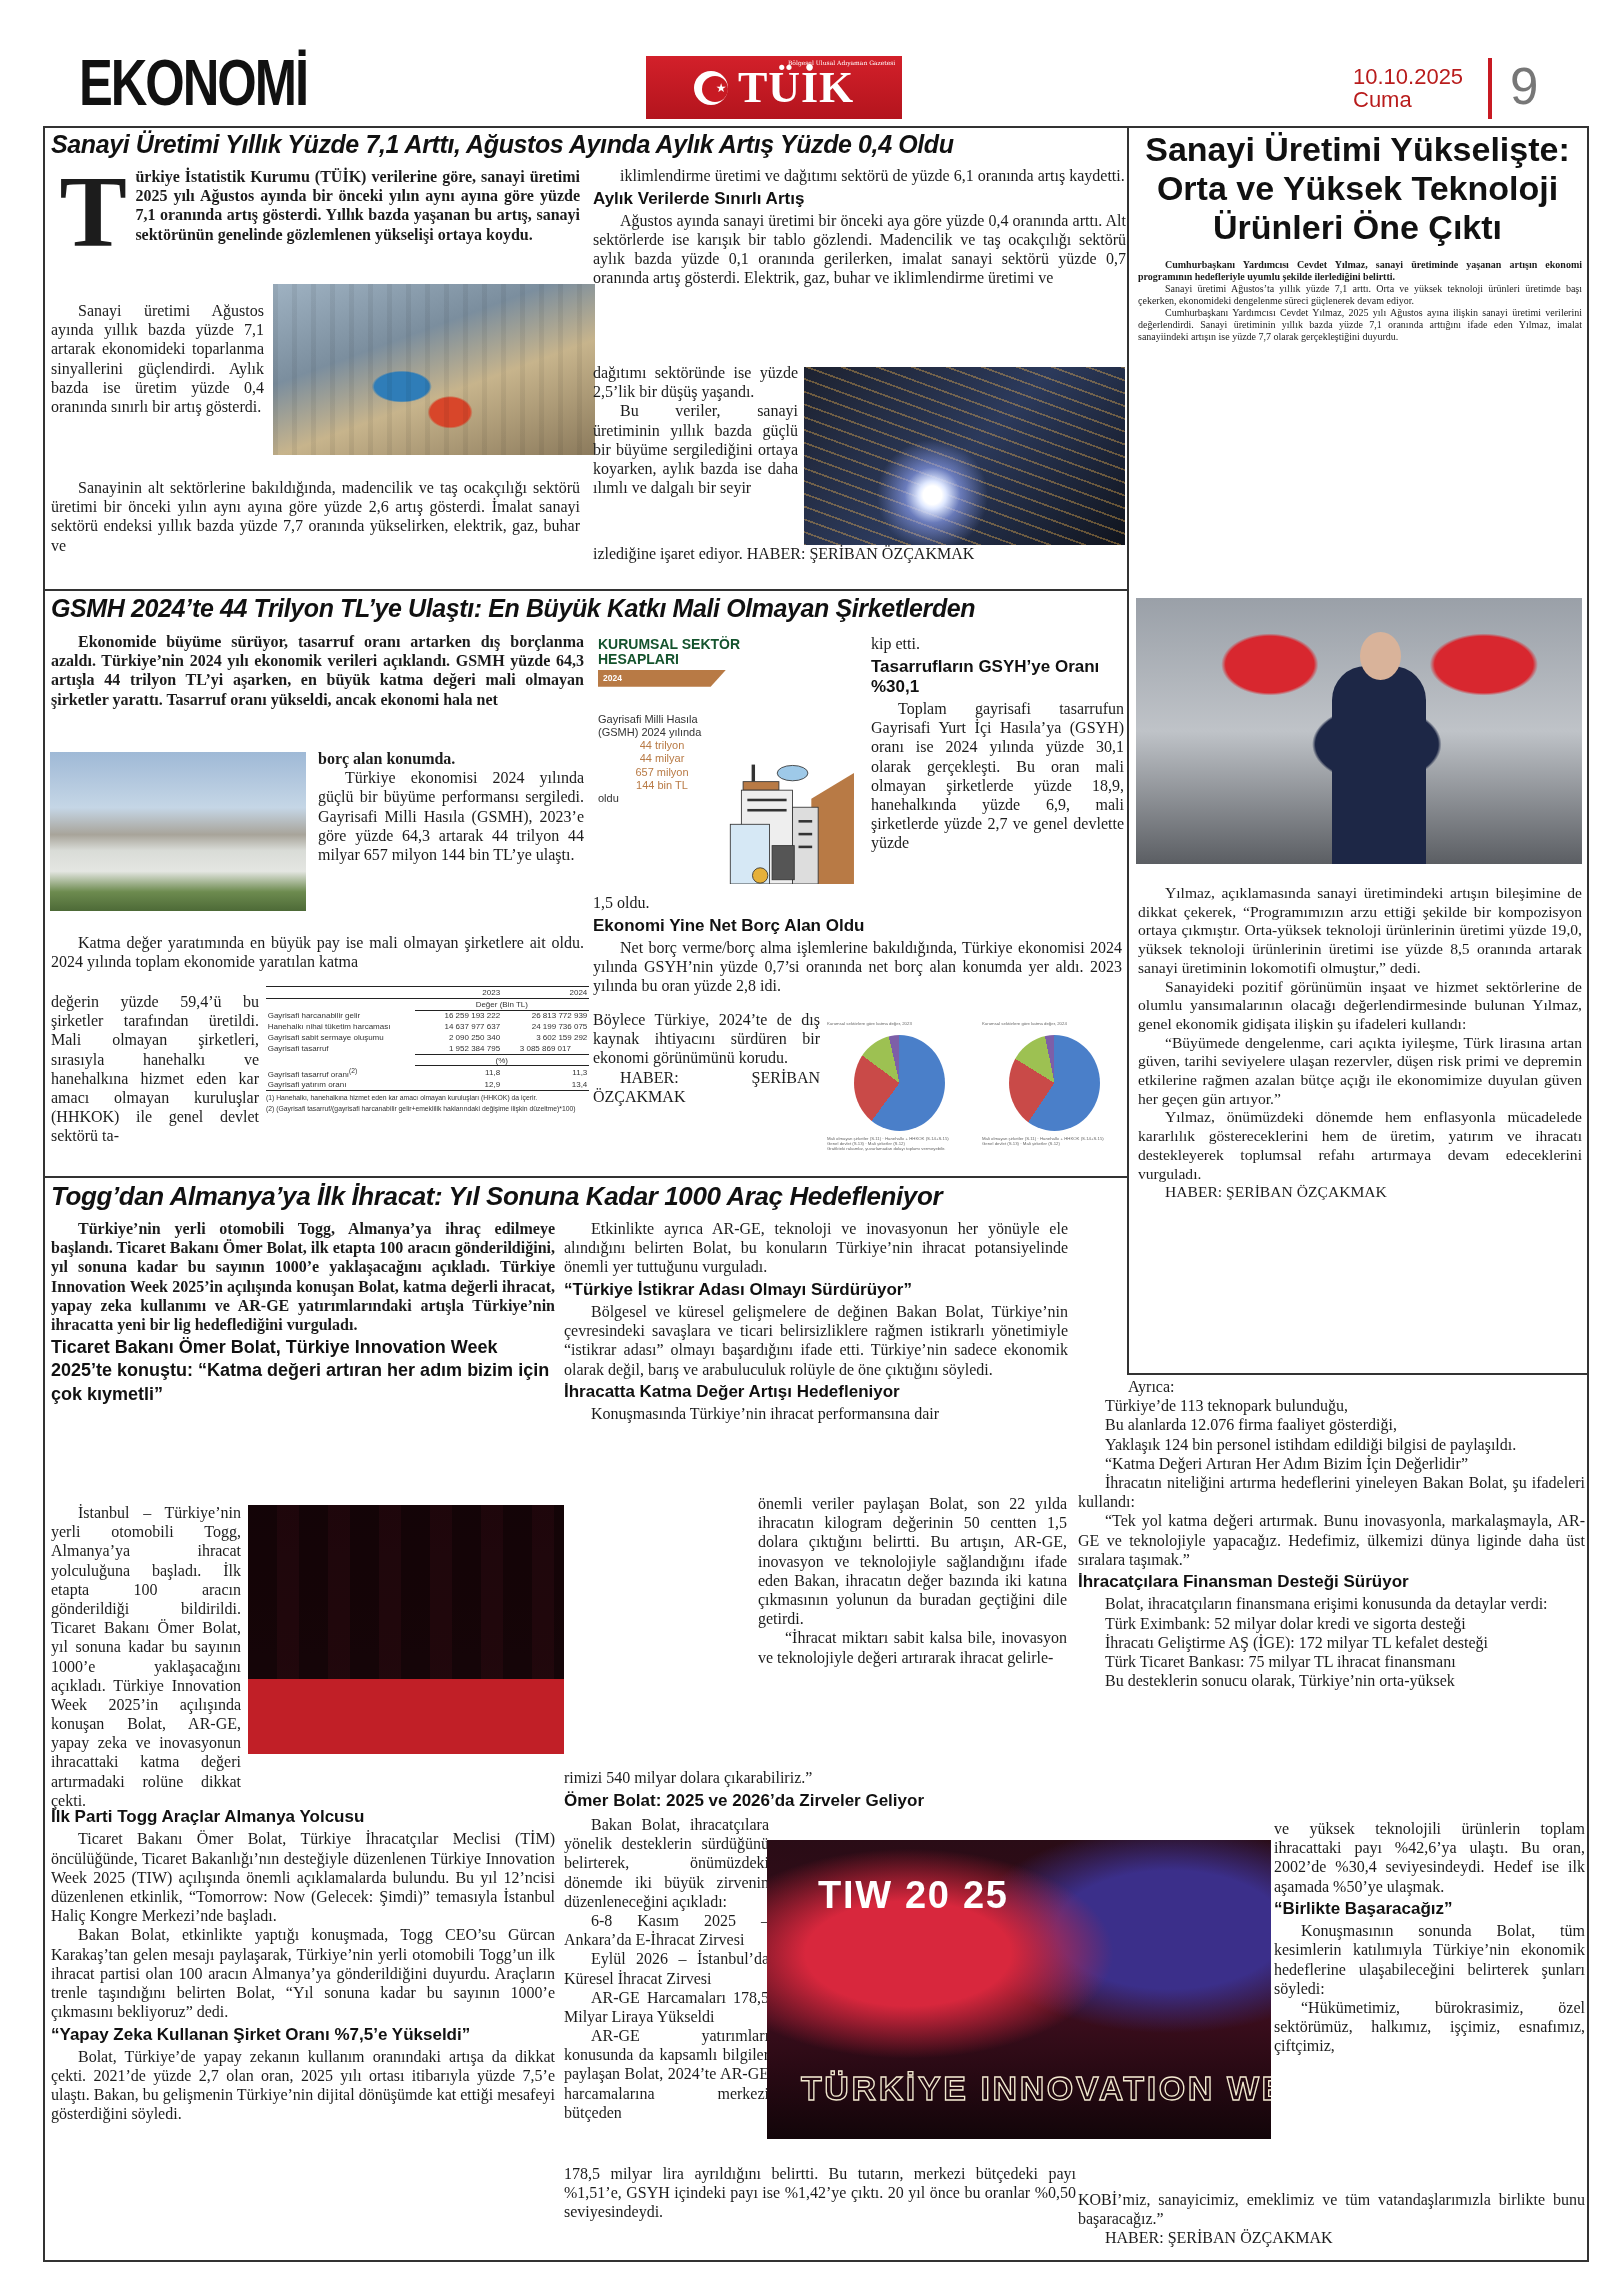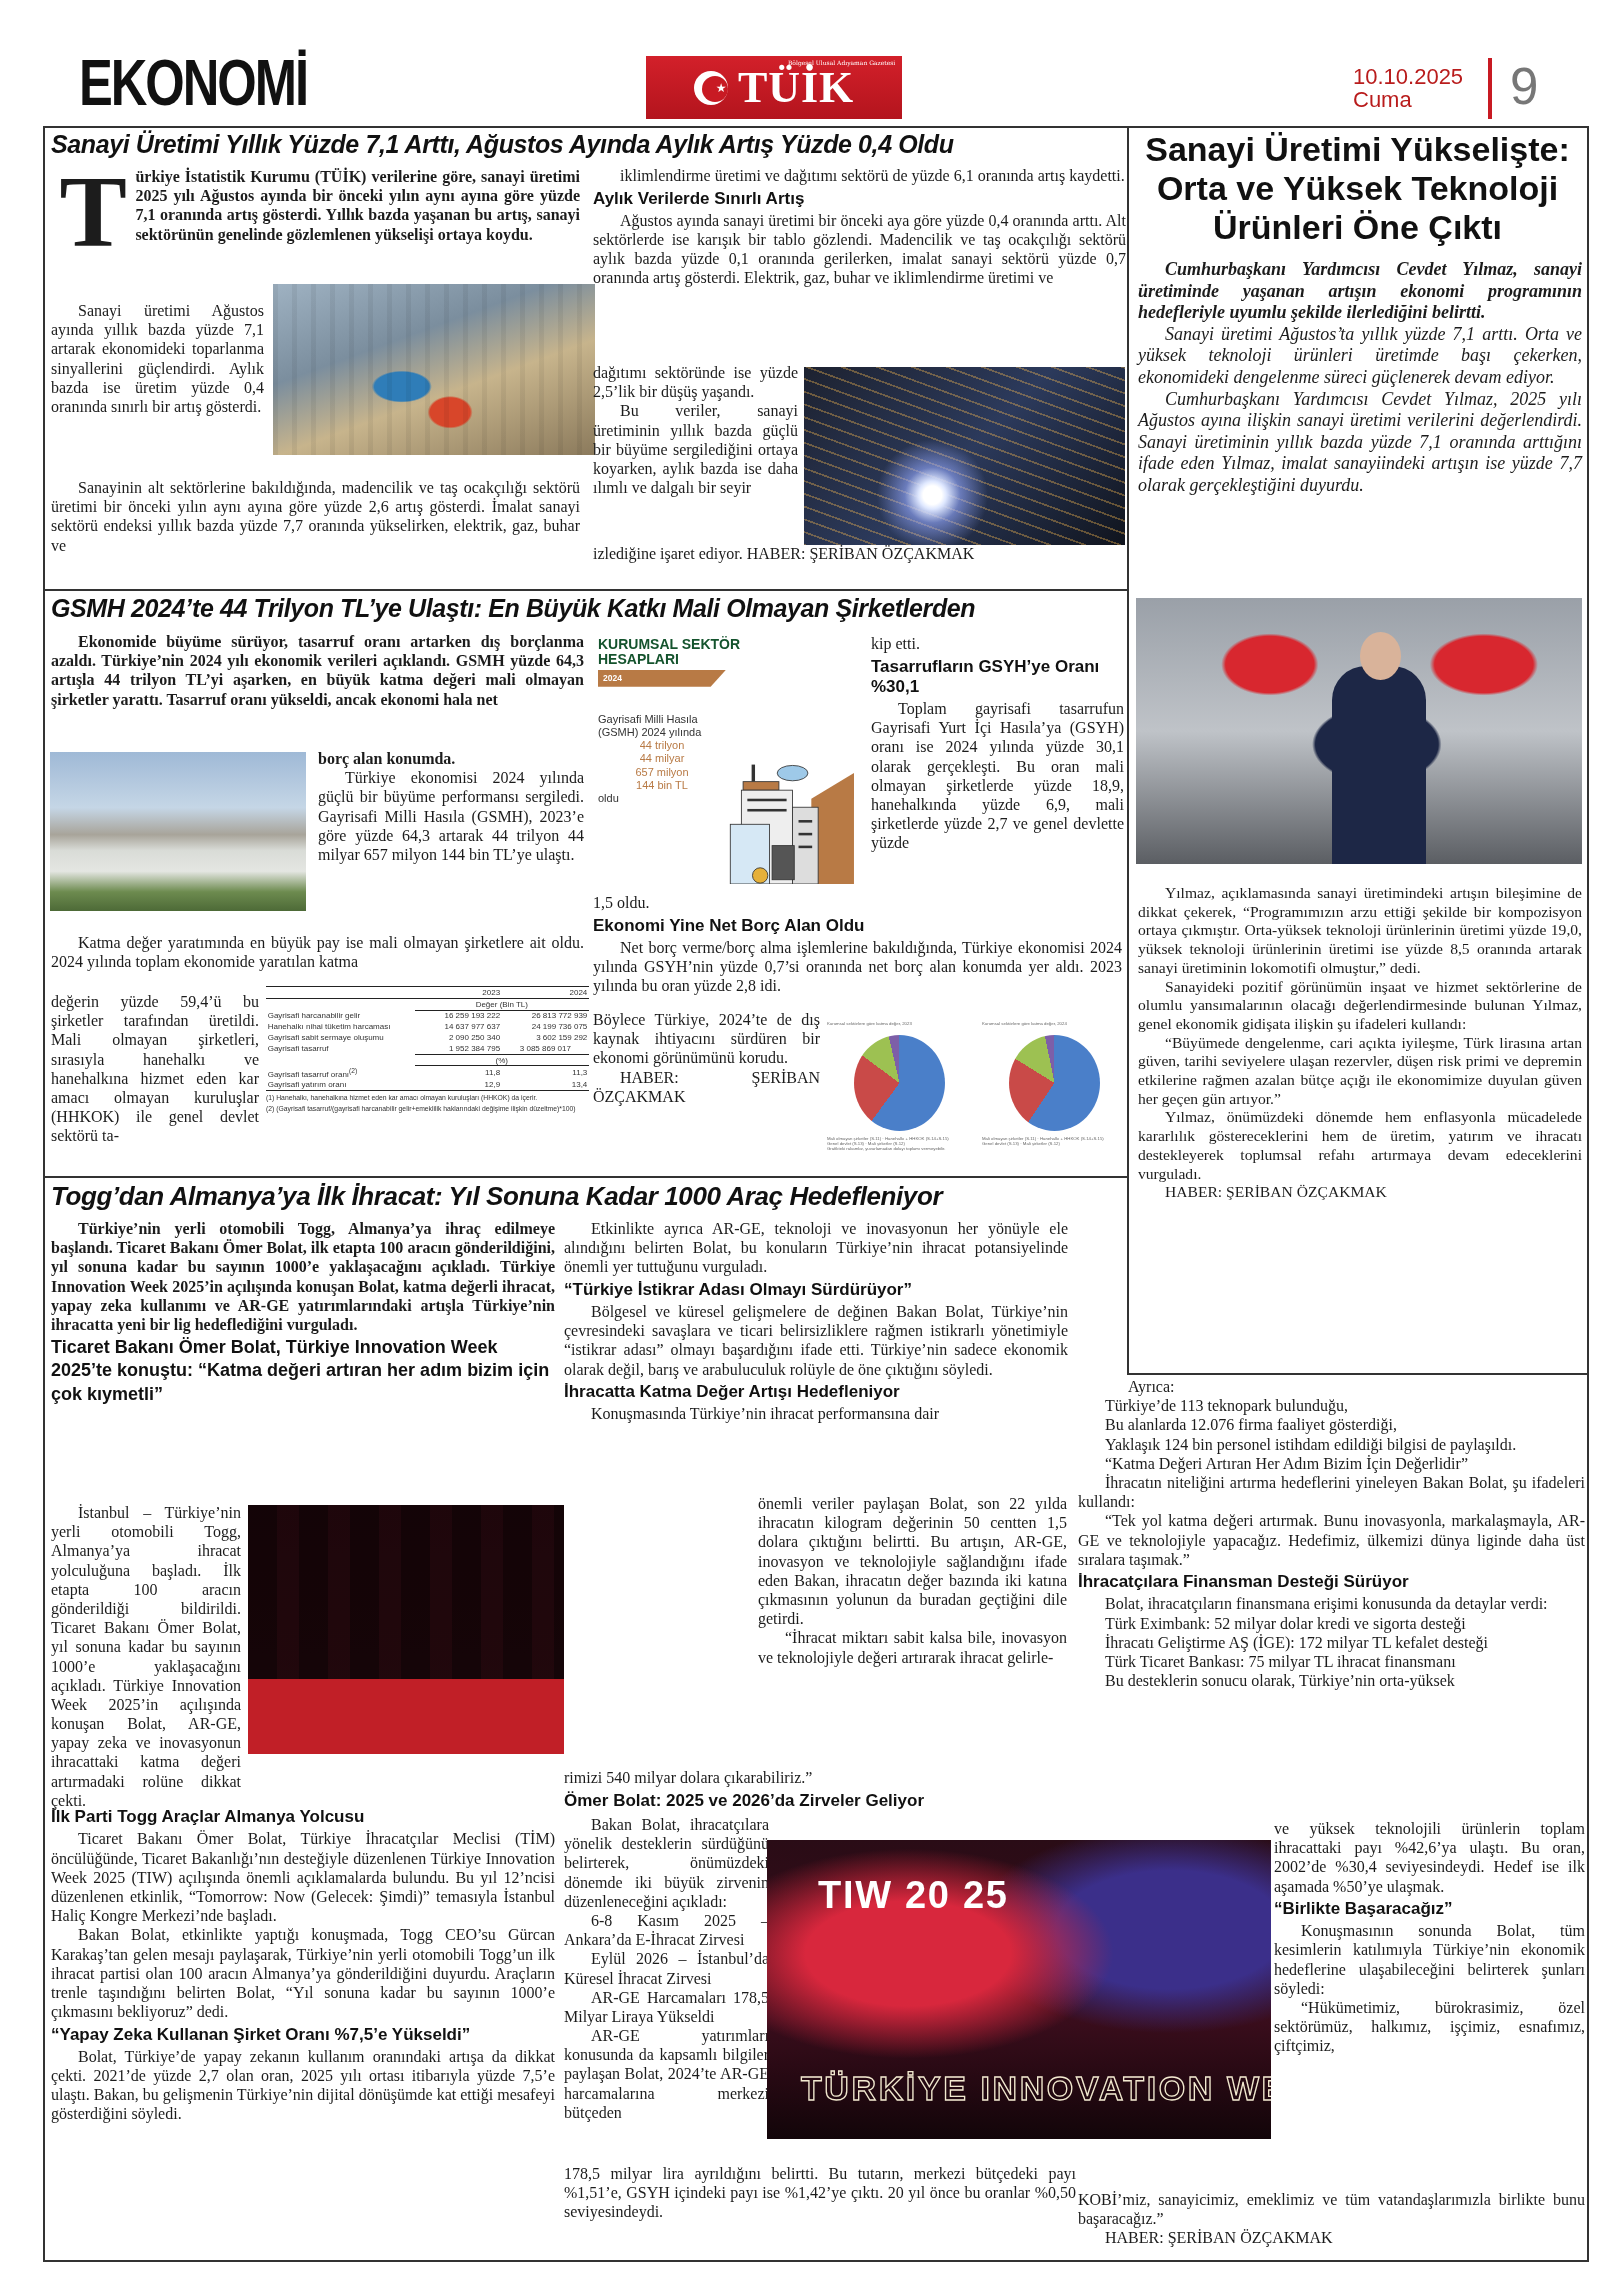--- a/index.html
+++ b/index.html
@@ -135,21 +135,21 @@
   </div>
   <div class="txt serif byline" style="left:593px;top:544px;width:533px;">izlediğine işaret ediyor. HABER: ŞERİBAN ÖZÇAKMAK</div>
 </article>
 
 <article>
   <div class="abs" style="left:1134px;top:130px;width:447px;text-align:center;font-family:'Liberation Sans',sans-serif;font-weight:bold;font-size:34px;line-height:1.15;color:#111;">
     <div>Sanayi Üretimi Yükselişte:</div>
     <div>Orta ve Yüksek Teknoloji</div>
     <div>Ürünleri Öne Çıktı</div>
   </div>
-  <div class="txt serif" style="left:1138px;top:259px;width:444px;font-size:18px;font-style:italic;">
+  <div class="txt serif" style="left:1138px;top:259px;width:444px;font-size:10px;">
     <p class="b">Cumhurbaşkanı Yardımcısı Cevdet Yılmaz, sanayi üretiminde yaşanan artışın ekonomi programının hedefleriyle uyumlu şekilde ilerlediğini belirtti.</p>
     <p>Sanayi üretimi Ağustos’ta yıllık yüzde 7,1 arttı. Orta ve yüksek teknoloji ürünleri üretimde başı çekerken, ekonomideki dengelenme süreci güçlenerek devam ediyor.</p>
     <p>Cumhurbaşkanı Yardımcısı Cevdet Yılmaz, 2025 yılı Ağustos ayına ilişkin sanayi üretimi verilerini değerlendirdi. Sanayi üretiminin yıllık bazda yüzde 7,1 oranında arttığını ifade eden Yılmaz, imalat sanayiindeki artışın ise yüzde 7,7 olarak gerçekleştiğini duyurdu.</p>
   </div>
   <div class="img podium" style="left:1136px;top:598px;width:446px;height:266px;">
     <div style="position:absolute;left:196px;top:68px;width:94px;height:198px;background:#1d2746;border-radius:34px 34px 0 0;"></div>
     <div style="position:absolute;left:224px;top:34px;width:41px;height:48px;background:#d9b39a;border-radius:50%;"></div>
   </div>
   <div class="txt serif" style="left:1138px;top:884px;width:444px;font-size:15.6px;">
     <p>Yılmaz, açıklamasında sanayi üretimindeki artışın bileşimine de dikkat çekerek, “Programımızın arzu ettiği şekilde bir kompozisyon ortaya çıkmıştır. Orta-yüksek teknoloji ürünlerinin üretimi yüzde 19,0, yüksek teknoloji ürünlerinin üretimi ise yüzde 8,5 oranında artarak sanayi üretiminin lokomotifi olmuştur,” dedi.</p>

